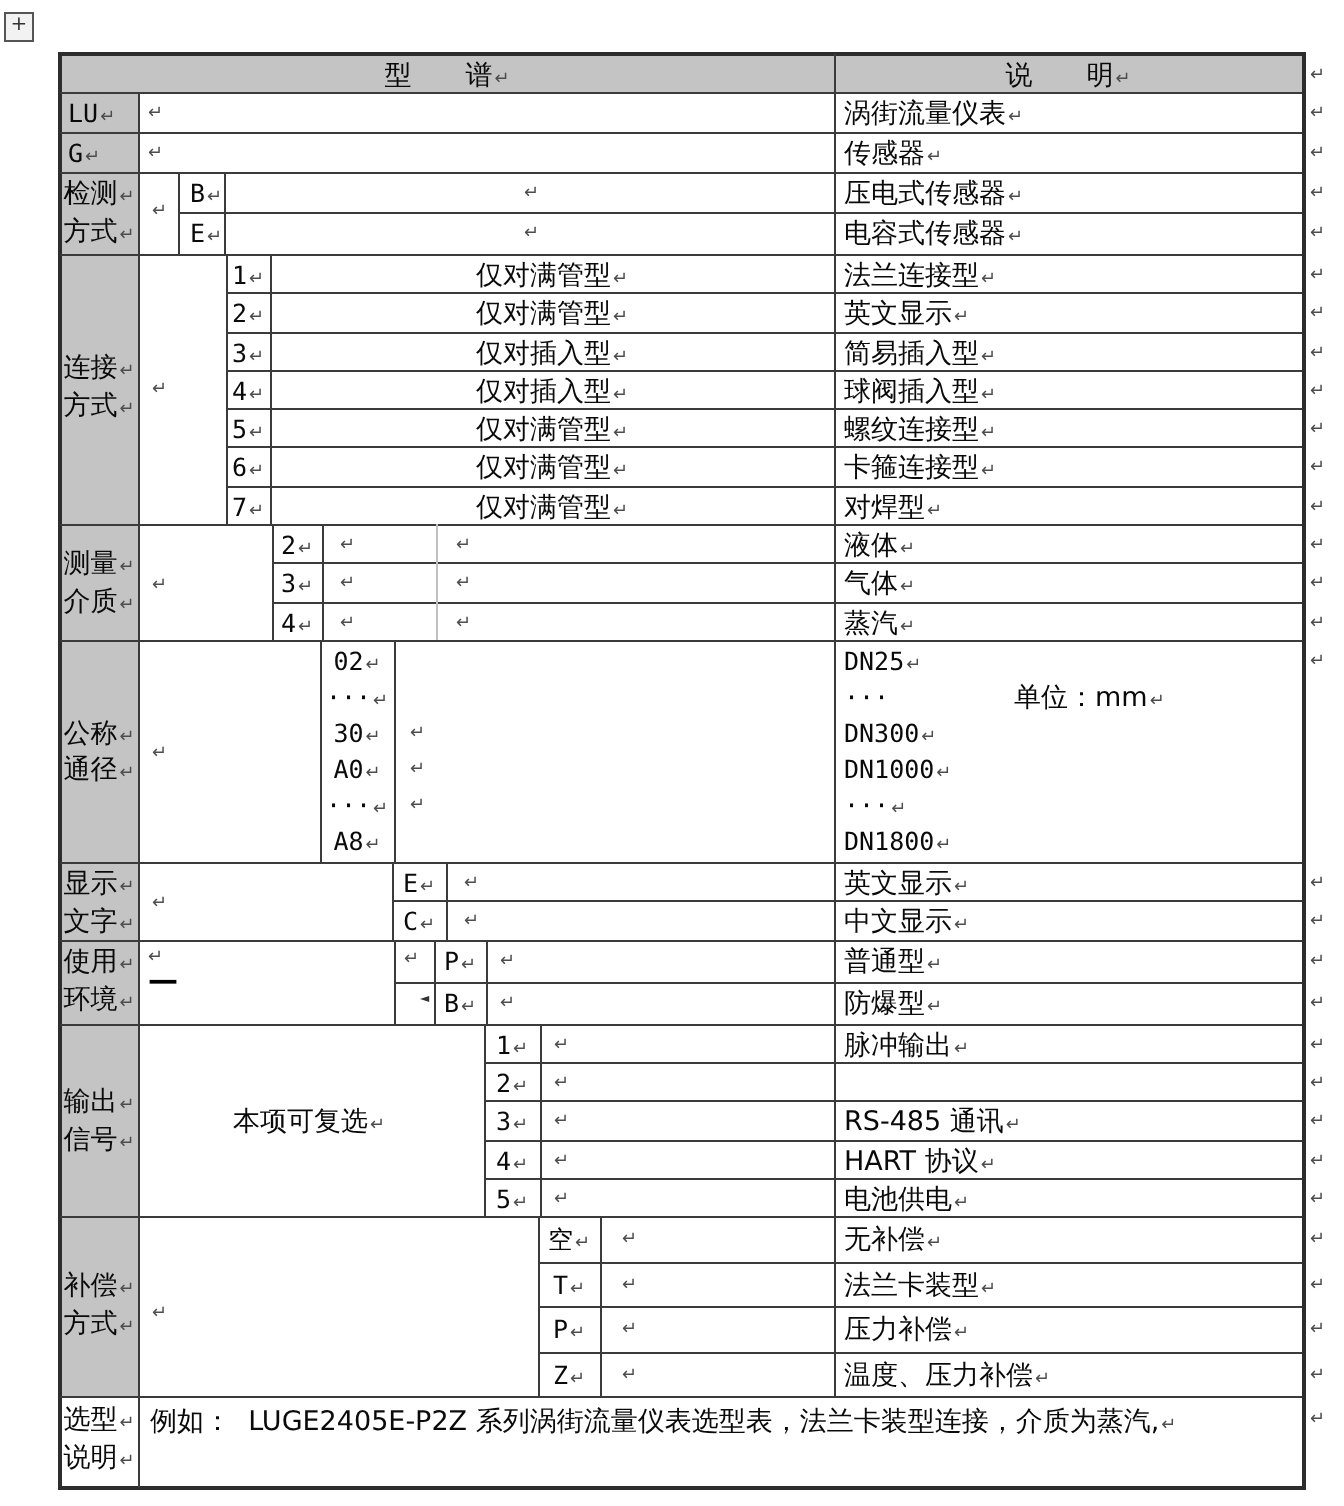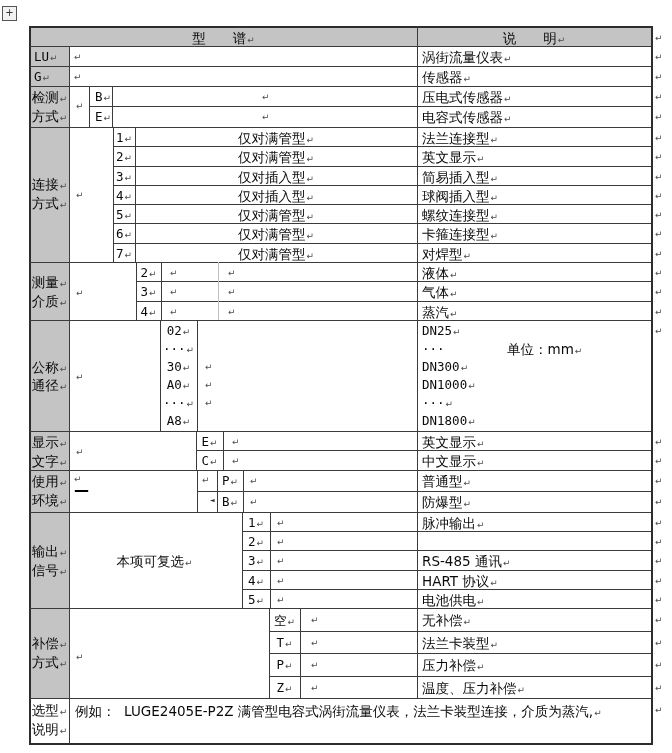--- a/index.html
+++ b/index.html
@@ -223,21 +223,21 @@
   <span class="crc" style="left:311px;top:638px">↵</span>
   <span class="crc" style="left:311px;top:660px">↵</span>
   <span class="crc" style="left:311px;top:683px">↵</span>
   <span class="t" style="left:422px;top:611px"><b>无补偿</b><i class="cr">↵</i></span>
   <span class="t" style="left:422px;top:634px"><b>法兰卡装型</b><i class="cr">↵</i></span>
   <span class="t" style="left:422px;top:656px"><b>压力补偿</b><i class="cr">↵</i></span>
   <span class="t" style="left:422px;top:679px"><b>温度、压力补偿</b><i class="cr">↵</i></span>
 
   <span class="t c" style="left:30px;top:701px;width:39px"><b>选型</b><i class="cr">↵</i></span>
   <span class="t c" style="left:30px;top:720px;width:39px"><b>说明</b><i class="cr">↵</i></span>
-  <span class="t" style="left:75px;top:702px"><b>例如：  LUGE2405E-P2Z 满管型电容式涡街流量仪表，法兰卡装型连接，介质为蒸汽,</b><i class="cr">↵</i></span>
+  <span class="t" style="left:75px;top:702px"><b>例如：  LUGE2405E-P2Z 系列涡街流量仪表选型表，法兰卡装型连接，介质为蒸汽,</b><i class="cr">↵</i></span>
 
   <span class="crm" style="top:33px">↵</span>
   <span class="crm" style="top:52px">↵</span>
   <span class="crm" style="top:72px">↵</span>
   <span class="crm" style="top:92px">↵</span>
   <span class="crm" style="top:112px">↵</span>
   <span class="crm" style="top:133px">↵</span>
   <span class="crm" style="top:152px">↵</span>
   <span class="crm" style="top:172px">↵</span>
   <span class="crm" style="top:191px">↵</span>

